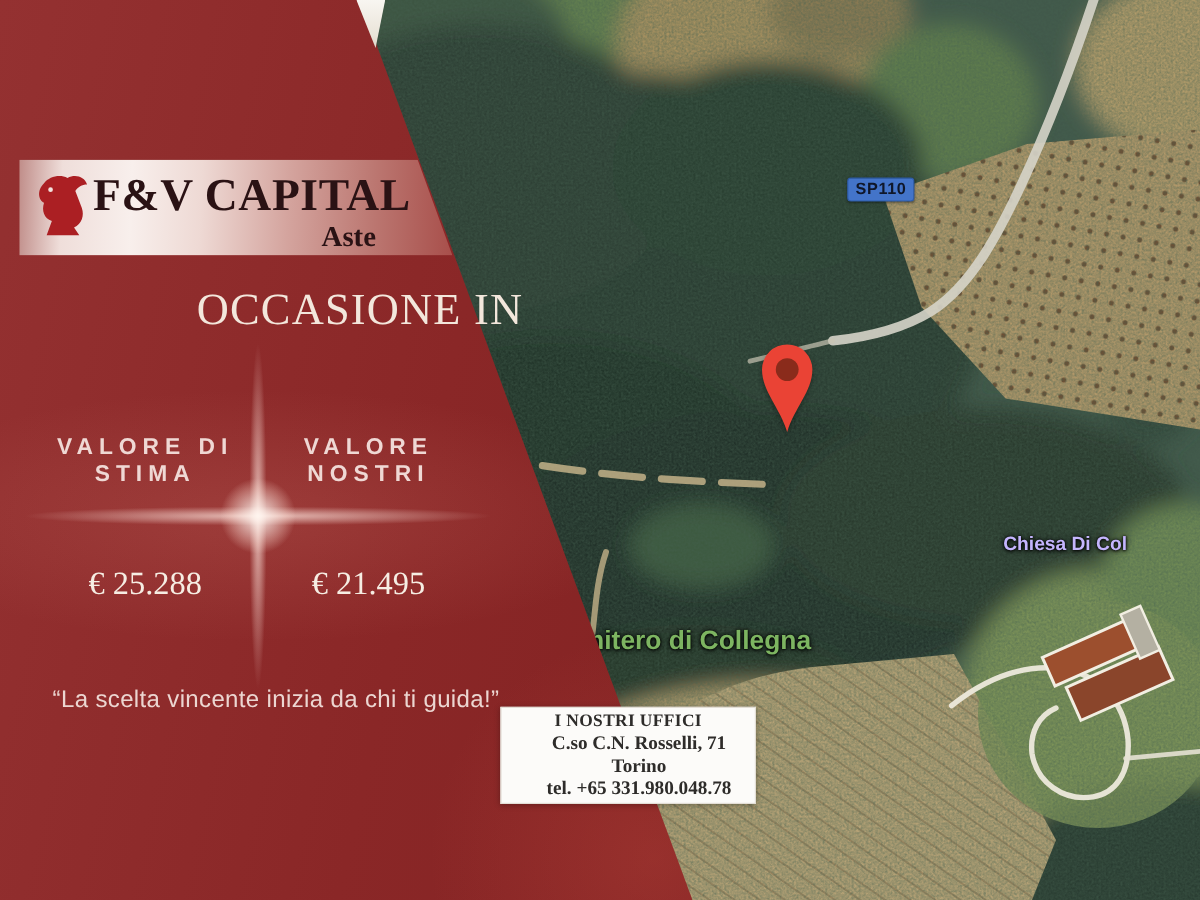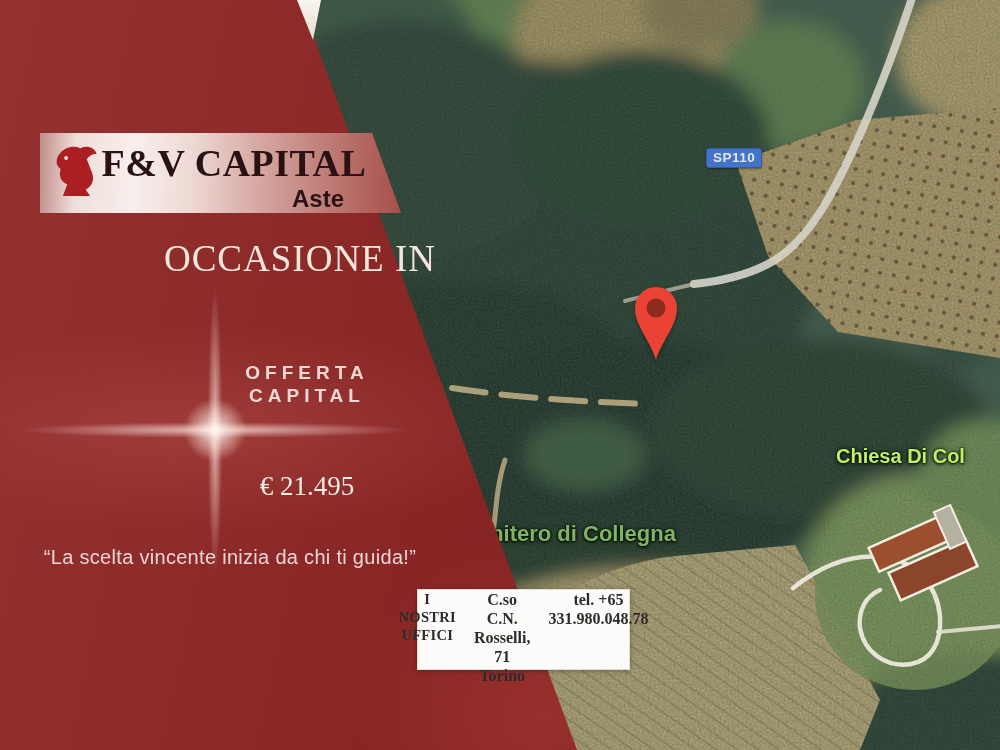--- a/index.html
+++ b/index.html
@@ -5,25 +5,25 @@
   html,body{margin:0;padding:0;background:#222;}
   .canvas{position:relative;width:1000px;height:750px;overflow:hidden;
           font-family:"Liberation Sans",sans-serif;background:#3a4f42;}
 
   
   .map{position:absolute;inset:0;z-index:0;overflow:hidden;}
   .terrain{position:absolute;inset:0;width:100%;height:100%;display:block;}
 
   .road-badge{position:absolute;left:706px;top:148px;z-index:3;
     background:#4374c9;border:1px solid #2f5ca8;border-radius:3px;
-    color:#e5e5e5;font-weight:bold;font-size:13.5px;letter-spacing:.5px;
+    color:#0f172a;font-weight:bold;font-size:13.5px;letter-spacing:.5px;
     padding:1px 6px 2px 6px;box-shadow:0 1px 2px rgba(0,0,0,.4);}
 
   .map-label{position:absolute;z-index:3;font-weight:bold;white-space:nowrap;}
-  .map-label.church{left:836px;top:445px;font-size:20px;color:#bef264;
+  .map-label.church{left:836px;top:445px;font-size:16px;color:#c4b5fd;
     text-shadow:0 1px 3px rgba(0,0,0,.95),0 0 2px rgba(0,0,0,.9),0 0 6px rgba(0,0,0,.6);}
   .map-label.cemetery{left:484px;top:521px;font-size:22px;color:#7db561;
     text-shadow:0 1px 3px rgba(0,0,0,.95),0 0 2px rgba(0,0,0,.85),0 0 6px rgba(0,0,0,.55);}
 
   .pin{position:absolute;left:627px;top:278px;width:60px;height:84px;z-index:4;
     filter:drop-shadow(0 2px 2px rgba(0,0,0,.35));}
 
   
   .red-panel{position:absolute;inset:0;z-index:2;pointer-events:none;}
   .red-bg{position:absolute;inset:0;
@@ -38,50 +38,50 @@
 
   
   .white-wedge{position:absolute;left:290px;top:0;width:40px;height:42px;z-index:3;
     clip-path:polygon(7px 0,31px 0,23px 40px);
     background:linear-gradient(180deg,#f8f6f1 0%,#eae4d9 70%,#ded5c8 100%);}
 
   
   .banner{position:absolute;left:16px;top:133px;width:361px;height:80px;z-index:4;
     clip-path:polygon(0 0,332px 0,361px 80px,0 80px);
     background:linear-gradient(92deg,#c08d89 0%,#efdeda 10%,#f8efec 26%,#eed9d4 42%,#d4a49e 62%,#bb7670 82%,#a84f4b 100%);
-    box-shadow:0 2px 6px rgba(0,0,0,.25);margin-left:24px;}
+    box-shadow:0 2px 6px rgba(0,0,0,.25);}
   .griffin{position:absolute;left:12px;top:9px;width:50px;height:56px;}
   .brand-name{position:absolute;left:56px;top:8px;width:276px;text-align:center;
     font-family:"Liberation Serif",serif;font-size:38px;font-weight:bold;
     color:#2a1214;letter-spacing:.5px;white-space:nowrap;}
   .brand-sub{position:absolute;left:252px;top:52px;
-    font-family:Liberation Sans, sans-serif;font-size:24px;font-weight:bold;color:#2a1214;}
+    font-family:Liberation Serif, serif;font-size:24px;font-weight:bold;color:#2a1214;}
 
   
   .headline{position:absolute;left:18px;top:236px;width:418px;z-index:4;text-align:right;
     font-family:"Liberation Serif",serif;font-size:37px;line-height:45px;
     color:#f3e7dc;letter-spacing:1px;white-space:nowrap;}
 
   
   .price-col{position:absolute;z-index:4;text-align:center;}
   .price-col.left{left:28px;top:361px;width:186px;}
   .price-col.right{left:214px;top:361px;width:186px;}
   .price-label{font-size:19px;line-height:23px;letter-spacing:5px;
     color:#efd8d4;font-weight:bold;white-space:nowrap;}
   .price-value{margin-top:64px;font-family:"Liberation Serif",serif;
     font-size:27px;color:#f6ede3;white-space:nowrap;}
 
   
-  .tagline{position:absolute;left:18px;top:546px;width:424px;z-index:4;text-align:center;
+  .tagline{position:absolute;left:18px;top:572px;width:424px;z-index:4;text-align:center;
     font-size:20px;color:#ecd6d1;letter-spacing:.3px;white-space:nowrap;}
 
   
   .contact-box{position:absolute;left:417px;top:589px;width:211px;height:79px;z-index:6;
     background:#fcfbf9;border:1px solid #e3ded6;box-shadow:0 1px 5px rgba(0,0,0,.30);
-    display:flex;flex-direction:row;justify-content:center;text-align:center;
+    display:flex;flex-direction:column;justify-content:center;text-align:center;
     font-family:"Liberation Serif",serif;font-weight:bold;color:#2e2c2a;}
   .c-title{font-size:14.5px;line-height:18px;letter-spacing:.3px;}
   .c-line{font-size:16px;line-height:19px;margin-left:18px;}
   .c-line.small{font-size:15px;}
 </style>
 </head>
 <body>
 
 <div class="canvas">
 
@@ -170,25 +170,32 @@
         <circle cx="13" cy="13" r="1.8" fill="#f3e3df"></circle>
       </svg>
       <div class="brand-name">F&amp;V CAPITAL</div>
       <div class="brand-sub">Aste</div>
     </div>
 
     <div class="headline">
       <div>OCCASIONE IN</div>
     </div>
 
+    <div class="price-col left">
+      <div class="price-label">
+        <div>VALORE DI</div>
+        <div>STIMA</div>
+      </div>
+      <div class="price-value">€ 25.288</div>
+    </div>
 
     <div class="price-col right">
       <div class="price-label">
-        <div>OFFERTA</div>
-        <div>CAPITAL</div>
+        <div>VALORE</div>
+        <div>NOSTRI</div>
       </div>
       <div class="price-value">€ 21.495</div>
     </div>
 
     <div class="tagline">“La scelta vincente inizia da chi ti guida!”</div>
   </div>
 
   <div class="white-wedge"></div>
 
   <div class="contact-box">

